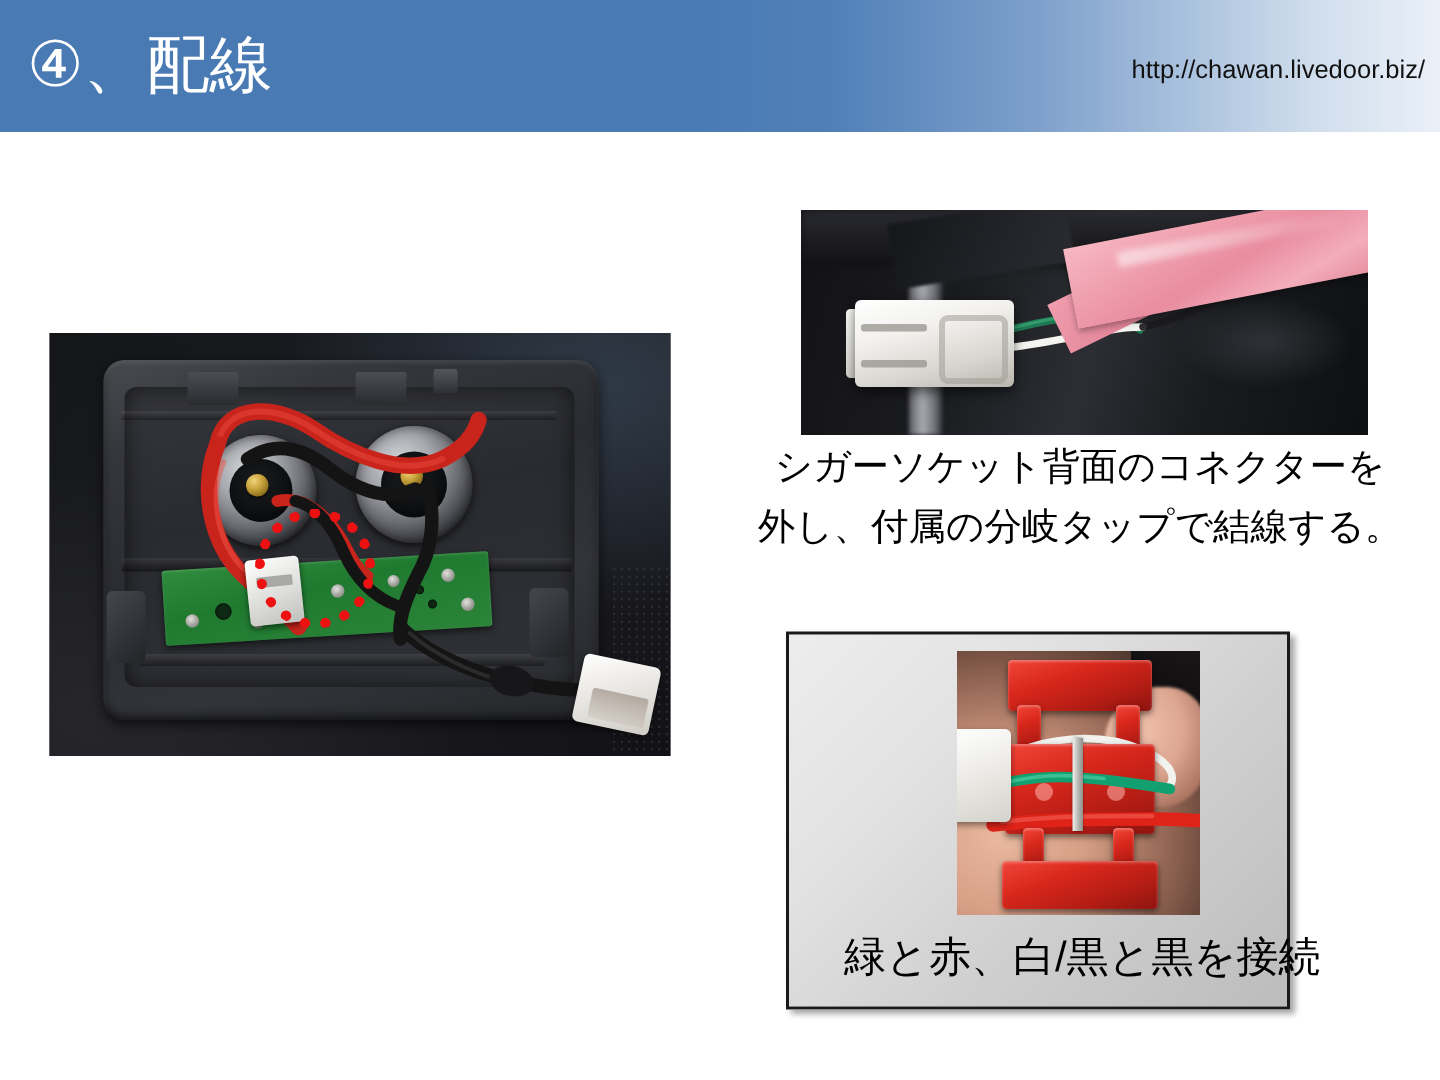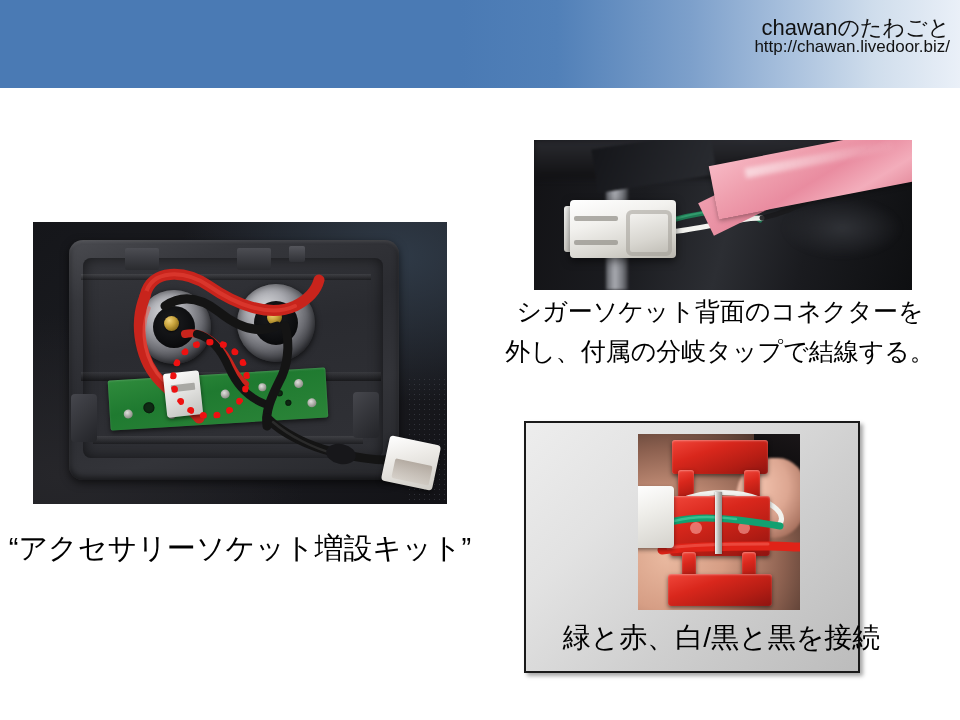--- a/index.html
+++ b/index.html
@@ -402,21 +402,21 @@
     color: #000000;
     white-space: nowrap;
   }
 </style>
 </head>
 <body>
 
 <div id="slide">
 
   <div id="header-bar">
-    <div id="site-name">chawanのたわごと</div>
+    <div id="slide-title">④、配線</div>
     <div id="site-url">http://chawan.livedoor.biz/</div>
   </div>
 
   <div class="photo" id="photo-socket-panel">
     <div class="layer bg-carpet"></div>
     <div class="layer carpet-dots"></div>
 
     <div class="layer bezel"></div>
     <div class="layer bezel-inner"></div>
     <div class="layer rib rib-a"></div>
@@ -497,21 +497,20 @@
     <div class="layer conn-body"></div>
     <div class="layer conn-groove g1"></div>
     <div class="layer conn-groove g2"></div>
     <div class="layer conn-groove g3"></div>
     <div class="layer pink-tape-2"></div>
     <div class="layer pink-tape"></div>
     <div class="layer pink-hi"></div>
   </div>
 
   <div class="caption" id="caption-left">
-    <div>“アクセサリーソケット増設キット”</div>
   </div>
 
   <div class="caption" id="caption-right">
     <div>シガーソケット背面のコネクターを</div>
     <div>外し、付属の分岐タップで結線する。</div>
   </div>
 
   <div id="tap-box">
 
     <div id="photo-tap">

